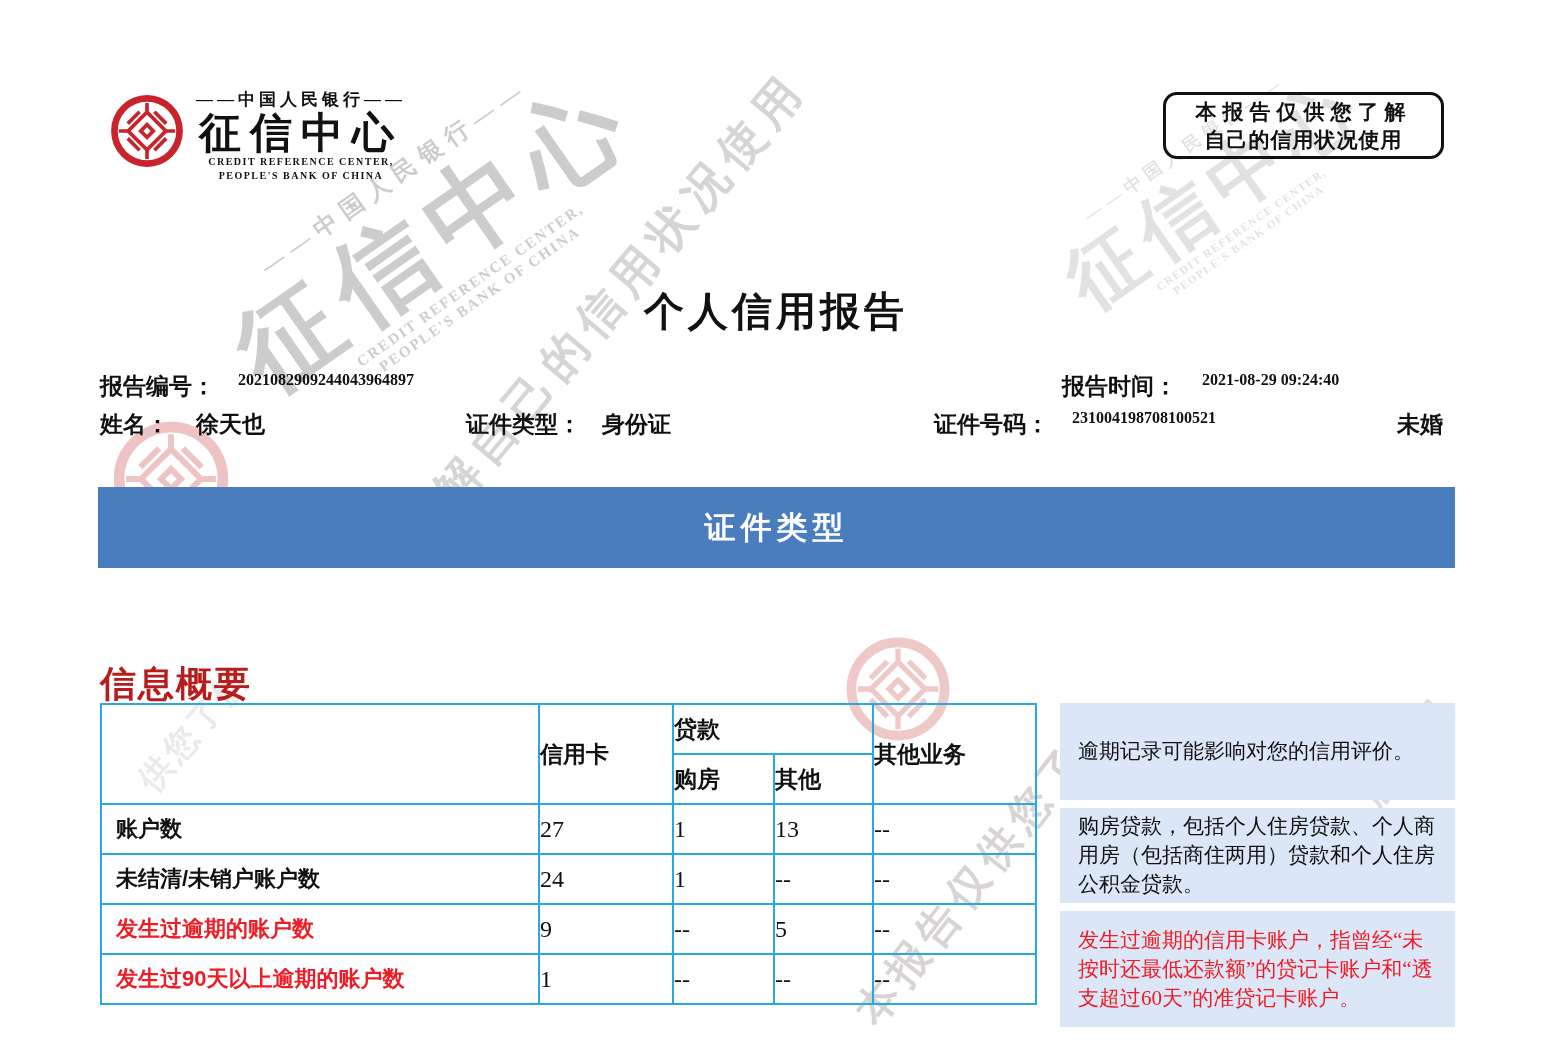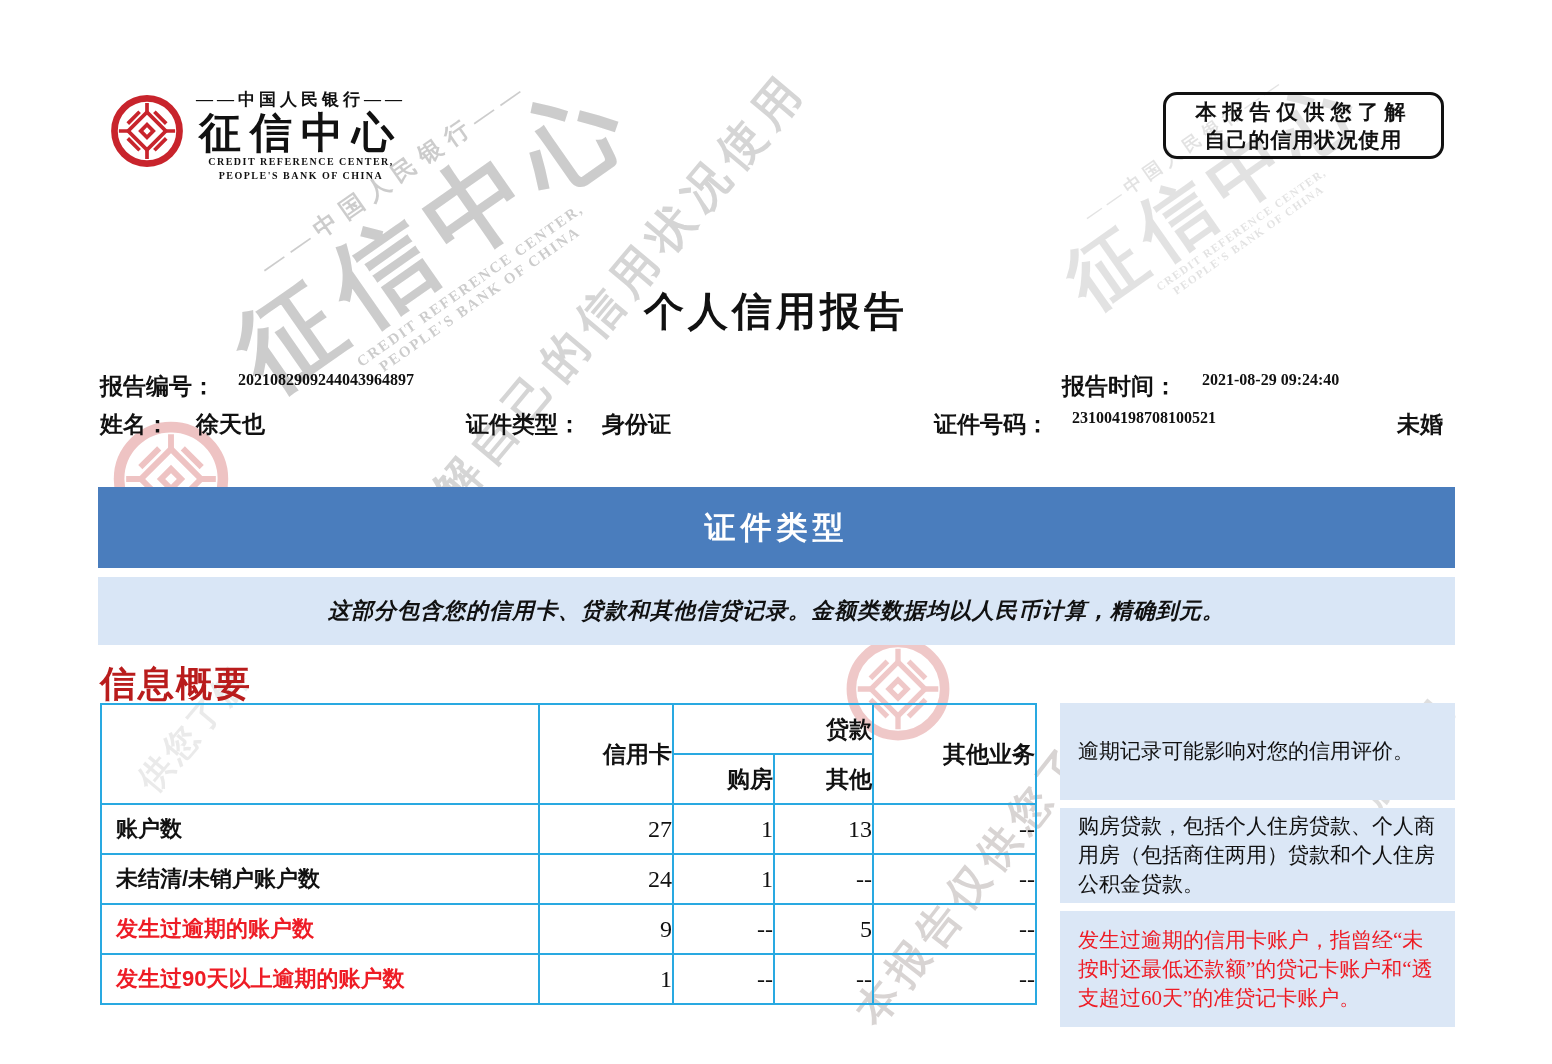--- a/index.html
+++ b/index.html
@@ -58,21 +58,21 @@
   .band{position:absolute;left:98px;top:577px;width:1357px;height:68px;background:#d9e6f6;
         display:flex;align-items:center;justify-content:center;font-size:22px;font-weight:bold;
         font-style:italic;letter-spacing:1px;z-index:2;}
 
   .section-heading{position:absolute;left:100px;top:660px;font-size:36px;font-weight:bold;
                    color:#b91c1c;letter-spacing:2px;z-index:2;}
 
   
   .summary-table{position:absolute;left:100px;top:703px;width:935px;border-collapse:collapse;
                  table-layout:fixed;z-index:2;}
-  .summary-table td{border:2px solid #29a9e1;text-align:right;padding:0;}
+  .summary-table td{border:2px solid #29a9e1;text-align:left;padding:0;}
   .summary-table tr{height:50px;}
   .head-cell{font-weight:bold;font-size:23px;}
   .label-cell{text-align:left !important;padding-left:14px !important;font-weight:bold;font-size:22px;}
   .value-cell{font-family:"Liberation Serif",serif;font-size:24px;}
   .row-alert .label-cell{color:#ee1c25;}
 
   
   .note{position:absolute;left:1060px;width:395px;background:#dbe7f6;box-sizing:border-box;
         padding:10px 18px;display:flex;align-items:center;z-index:2;
         font-family:"Liberation Serif",serif;font-size:21px;line-height:29px;}
@@ -170,23 +170,20 @@
     <span class="lbl" style="left:466px;">证件类型：</span>
     <span class="val-cjk" style="left:602px;">身份证</span>
     <span class="lbl" style="left:934px;">证件号码：</span>
     <span class="val-num" style="left:1072px;">231004198708100521</span>
     <span class="val-cjk" style="left:1397px;">未婚</span>
   </div>
 
   <div class="banner">
     <span>证件类型</span>
   </div>
-  <div class="band">
-    <span>这部分包含您的信用卡、贷款和其他信贷记录。金额类数据均以人民币计算，精确到元。</span>
-  </div>
 
   <div class="section-heading">信息概要</div>
 
   <table class="summary-table">
     <colgroup>
       <col style="width:438px">
         <col style="width:134px">
         <col style="width:101px">
         <col style="width:99px">
         <col style="width:163px">

